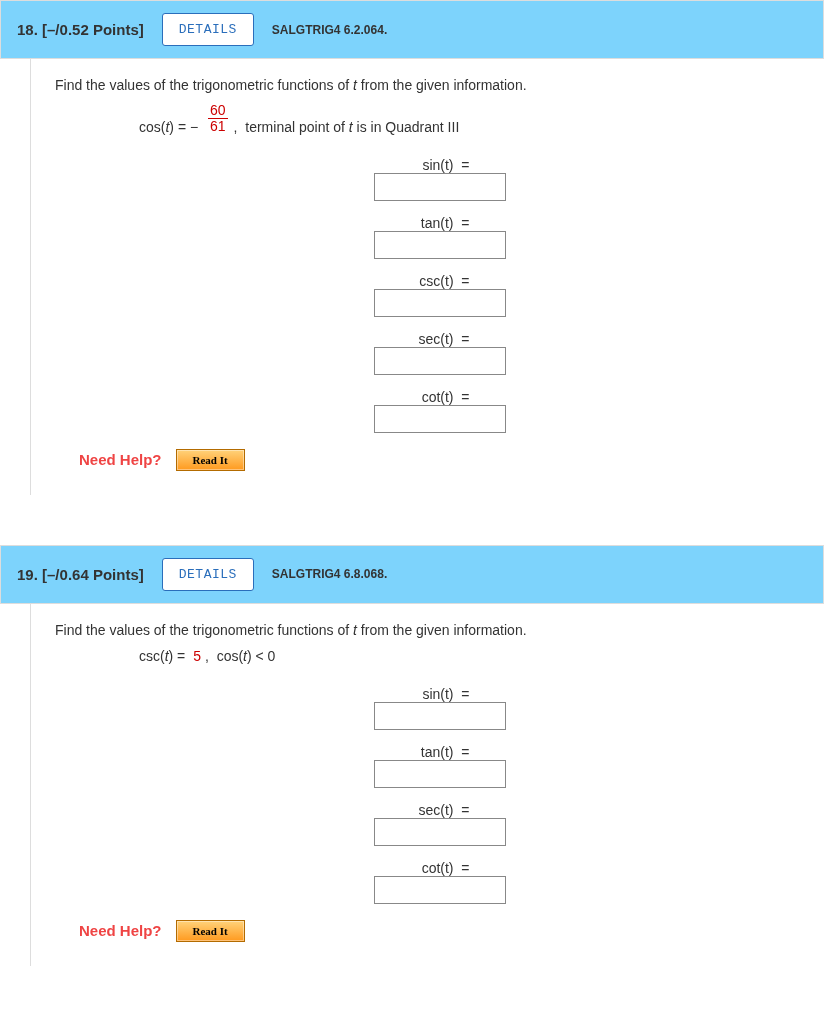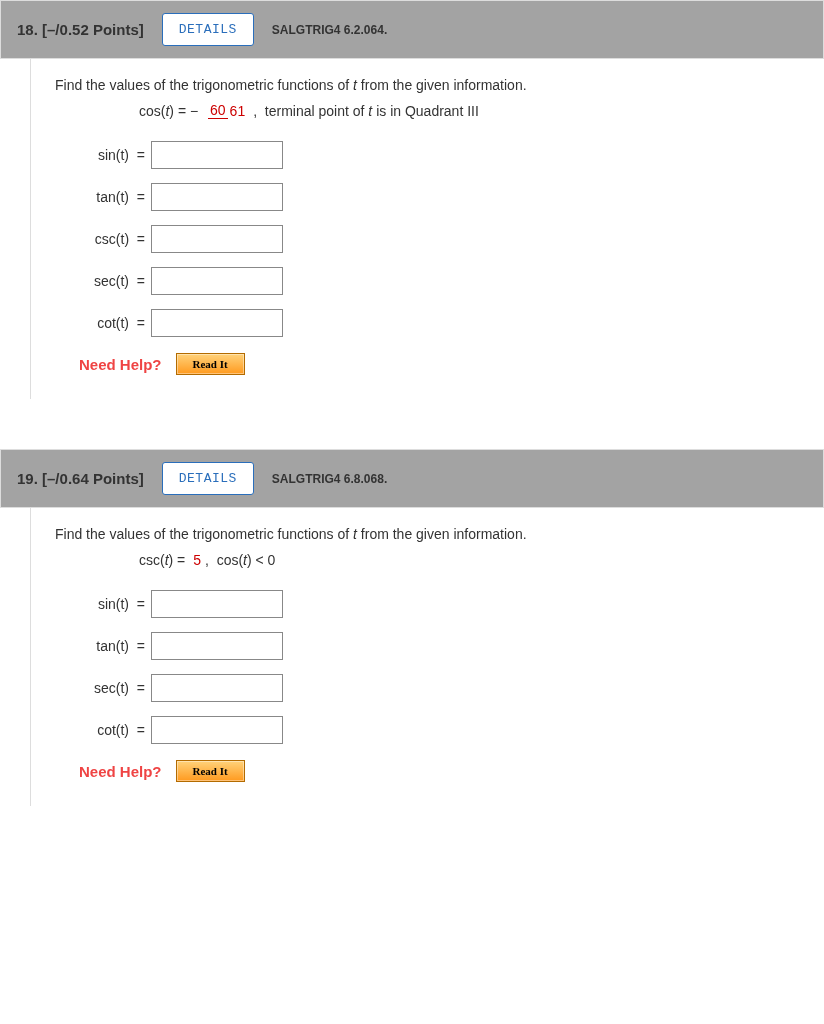--- a/index.html
+++ b/index.html
@@ -8,21 +8,21 @@
     padding: 0;
     font-family: Verdana, Arial, sans-serif;
     font-size: 14px;
     color: #333;
     background: #fff;
   }
   .question-block {
     margin-bottom: 50px;
   }
   .question-header {
-    background: #a3a3a3;
+    background: #7dd3fc;
     border: 1px solid #ddd;
     padding: 12px 16px;
     display: flex;
     align-items: center;
     gap: 18px;
   }
   .qnum {
     font-weight: bold;
     font-size: 15px;
   }
@@ -52,35 +52,36 @@
   }
   .given {
     margin-left: 84px;
     margin-bottom: 22px;
     display: flex;
     align-items: flex-end;
     gap: 4px;
   }
   .frac {
     display: inline-flex;
-    flex-direction: row;
+    flex-direction: column;
     align-items: center;
     vertical-align: middle;
     color: #cc0000;
     line-height: 1.1;
     margin: 0 2px;
   }
   .frac .num { border-bottom: 1px solid #cc0000; padding: 0 2px; }
   .frac .den { padding: 0 2px; }
   .redval { color: #cc0000; }
   .answer-row {
     display: flex;
     align-items: center;
     margin-bottom: 14px;
     margin-left: 24px;
+    flex-direction: column;
   }
   .answer-label {
     width: 72px;
     text-align: right;
     padding-right: 6px;
   }
   .answer-input {
     width: 132px;
     height: 28px;
     border: 1px solid #888;

